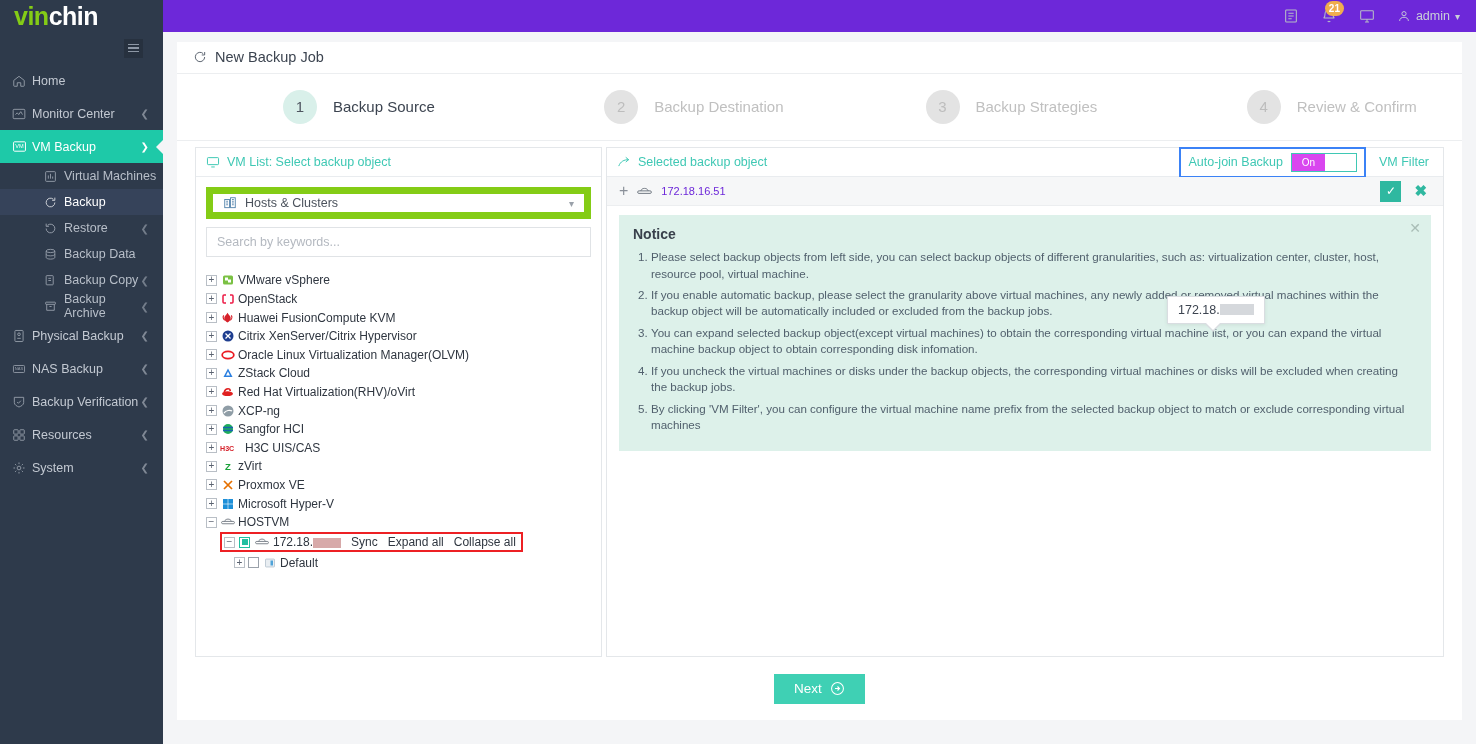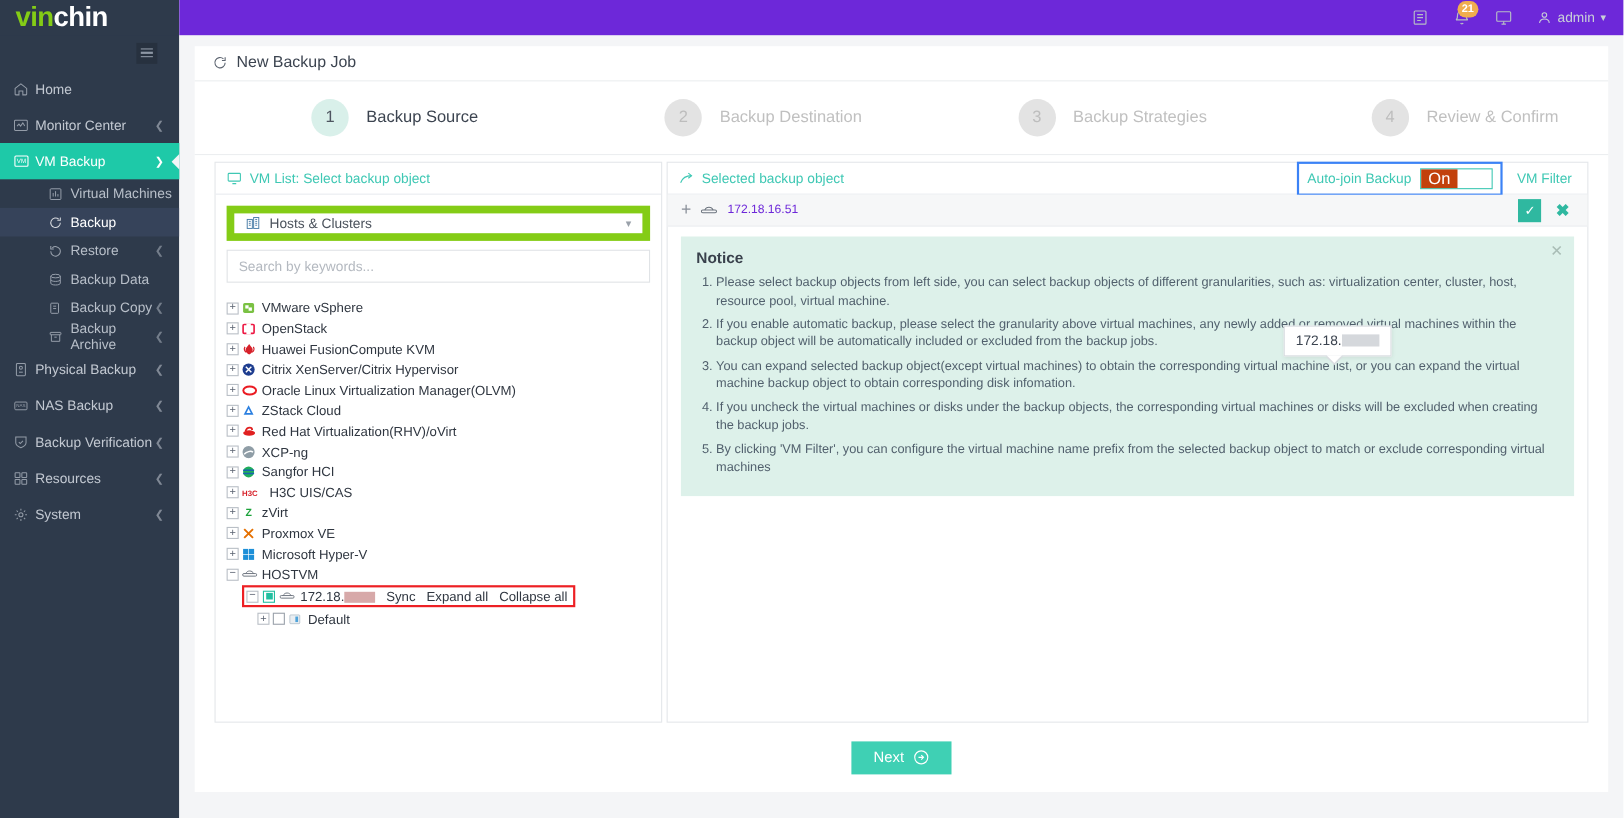--- a/index.html
+++ b/index.html
@@ -108,21 +108,21 @@
   .panel-head .spacer { flex: 1; }
   .autojoin-wrap {
     display: flex; align-items: center; gap: 8px;
     border: 2px solid #3b82f6; padding: 4px 7px; margin-right: 6px; justify-content: space-between;
   }
   .autojoin-lbl { color: #3fc8b4; font-size: 12.5px; }
   .toggle {
     width: 66px; height: 19px; border: 1px solid #3fc8b4; background: #fff;
     display: flex; align-items: center; cursor: pointer;
   }
-  .toggle .on { background: #c2410c; color: #fff; font-size: 15px; width: 33px; height: 100%; display: flex; align-items: center; justify-content: center; }
+  .toggle .on { background: #d946ef; color: #fff; font-size: 10px; width: 33px; height: 100%; display: flex; align-items: center; justify-content: center; }
   .vmfilter { color: #3fc8b4; font-size: 12.5px; cursor: pointer; padding-right: 4px; }
 
   
   .lp-body { padding: 10px 10px 0 10px; display: flex; flex-direction: column; gap: 8px; overflow: hidden; }
   .select-box {
     height: 32px; border: 7px solid #84cc16; display: flex; align-items: center;
     padding: 0 10px; gap: 8px; color: #4b525c; font-size: 12.5px; cursor: pointer;
   }
   .select-box .spacer { flex: 1; }
   .search-box {
@@ -135,21 +135,21 @@
   .search-box input::placeholder { color: #b4b9c0; }
 
   
   .tree { padding-top: 6px; font-size: 12px; color: #2f3640; }
   .tnode { display: flex; align-items: center; height: 18.6px; gap: 3px; }
   .tnode .exp {
     width: 11px; height: 11px; border: 1px solid #b9bfc6; background: #fff;
     display: inline-flex; align-items: center; justify-content: center;
     font-size: 10px; line-height: 1; color: #5a6270; cursor: pointer; flex: 0 0 11px;
   }
-  .tnode .vicon { width: 15px; flex: 0 0 15px; display: flex; align-items: center; }
+  .tnode .vicon { width: 15px; flex: 0 0 15px; display: flex; align-items: center; justify-content: center; }
   .tnode .nm { white-space: nowrap; }
   .chk { width: 11px; height: 11px; border: 1px solid #9aa1aa; background: #fff; flex: 0 0 11px; display: inline-block; }
   .chk.part { border-color: #22bfa0; display: flex; align-items: center; justify-content: center; }
   .chk.part::after { content: ""; width: 6px; height: 6px; background: #22bfa0; display: block; }
   .hostrow-hl { border: 2px solid #ed2024; display: inline-flex; align-items: center; gap: 4px; padding: 1px 5px 1px 2px; }
   .redact { display: inline-block; width: 28px; height: 10px; background: #d7a9a9; vertical-align: middle; }
   .tlink { color: #2f3640; cursor: pointer; margin-left: 6px; }
   .indent1 { margin-left: 14px; }
   .indent2 { margin-left: 28px; }
 

